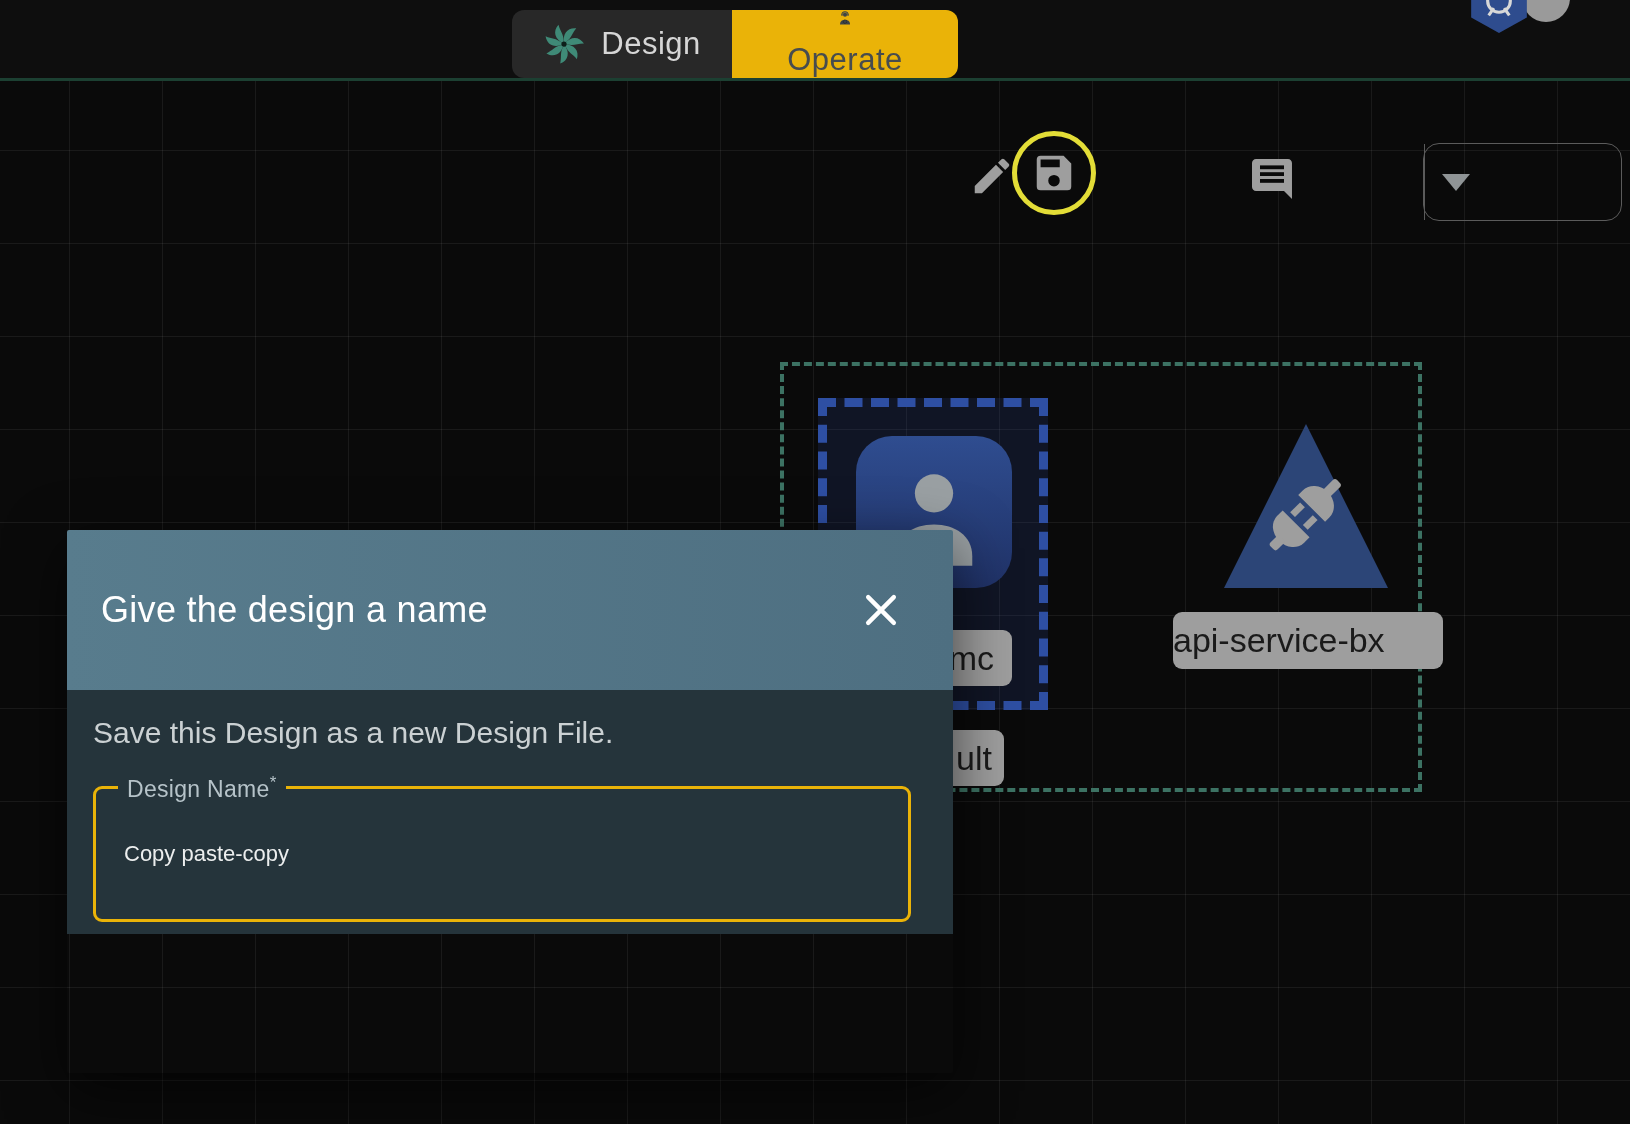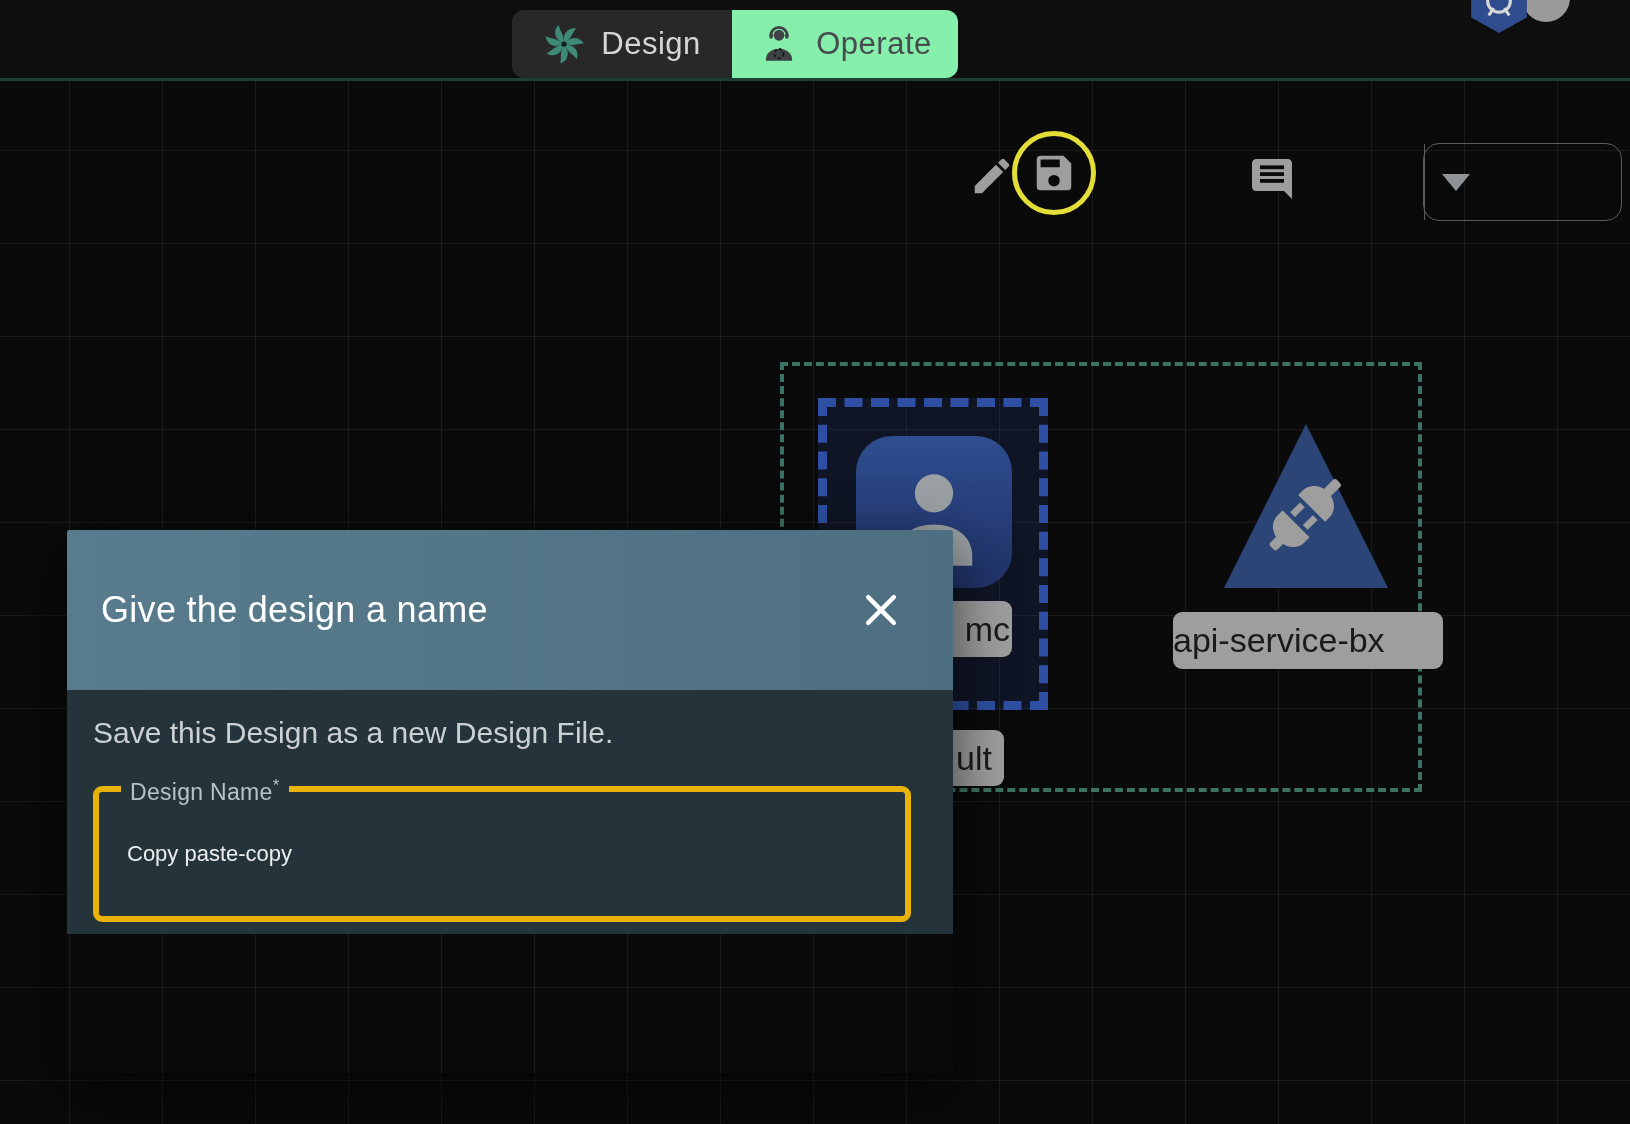--- a/index.html
+++ b/index.html
@@ -6,21 +6,21 @@
   *{box-sizing:border-box;font-family:"Liberation Sans",sans-serif;}
   .stage{position:relative;width:1630px;height:1124px;overflow:hidden;background:#0b0b0b;}
 
   
   .appbar{position:absolute;left:0;top:0;width:1630px;height:81px;background:#0e0e0e;
           border-bottom:3px solid rgba(40,105,80,.55);}
   .tabs{position:absolute;left:512px;top:10px;width:446px;height:68px;border-radius:12px;
         overflow:hidden;display:flex;}
   .tab{display:flex;align-items:center;justify-content:center;gap:16px;height:100%;}
   .tab-design{width:220px;background:#282828;}
-  .tab-operate{width:226px;background:#86efac;}
+  .tab-operate{width:226px;background:#eab308;flex-direction:column;}
   .tab-label{font-size:31px;letter-spacing:.5px;}
   .tab-design .tab-label{color:#d6d6d6;}
   .tab-operate .tab-label{color:#474c4e;}
 
   .k8s-badge{position:absolute;left:1466px;top:-30px;width:66px;height:64px;z-index:2;}
   .ctx-circle{position:absolute;left:1522px;top:-26px;width:48px;height:48px;border-radius:50%;
               background:#9a9a9a;z-index:1;}
 
   
   .canvas{position:absolute;left:0;top:81px;width:1630px;height:1043px;background-color:#0a0a0a;
@@ -53,35 +53,35 @@
   .user-node{position:absolute;left:856px;top:355px;width:156px;height:152px;border-radius:36px;
              background:linear-gradient(180deg,#2f4d90,#203267);display:flex;align-items:center;
              justify-content:center;}
   .tri-node{position:absolute;left:1224px;top:343px;width:0;height:0;
             border-left:82px solid transparent;border-right:82px solid transparent;
             border-bottom:164px solid #2c4577;}
   .tri-plug{position:absolute;left:1258px;top:385px;width:96px;height:96px;}
 
   .chip{position:absolute;height:56px;background:#9e9e9e;border-radius:9px;color:#1a1a1a;
         font-size:34px;display:flex;align-items:center;}
-  .chip-mc{left:898px;top:520px;width:114px;justify-content:flex-end;padding-right:2px;}
+  .chip-mc{left:898px;top:549px;width:114px;justify-content:flex-end;padding-right:18px;}
   .chip-ult{left:876px;top:649px;width:128px;justify-content:flex-end;padding-right:12px;}
   .chip-api{left:1173px;top:531px;width:270px;height:57px;justify-content:flex-start;}
 
   
   .dialog{position:absolute;left:67px;top:530px;width:886px;height:543px;border-radius:2px;
           overflow:hidden;z-index:10;box-shadow:0 18px 60px rgba(0,0,0,.6);}
   .dlg-header{position:relative;height:160px;background:linear-gradient(90deg,#587c8d,#4e6f81);
               display:flex;align-items:center;padding:0 34px;}
   .dlg-title{font-size:36px;color:#ffffff;letter-spacing:.3px;}
   .dlg-close{position:absolute;right:44px;top:52px;width:56px;height:56px;display:flex;
              align-items:center;justify-content:center;cursor:pointer;background:transparent;border:none;}
   .dlg-body{height:244px;background:#25343b;padding:14px 42px 0 26px;}
   .dlg-desc{font-size:30px;color:#cbd1d3;margin-top:12px;}
-  .field{position:relative;margin-top:36px;height:136px;border:6px solid #eab308;border-radius:9px;}
+  .field{position:relative;margin-top:36px;height:136px;border:3px solid #eab308;border-radius:9px;}
   .field-label{position:absolute;top:-16px;left:22px;background:#25343b;padding:0 9px;font-size:23px;
                color:#b6c3c9;letter-spacing:.3px;}
   .field-label sup{font-size:17px;}
   .field-input{width:100%;height:100%;background:transparent;border:none;outline:none;
                padding:0 0 0 28px;font-size:22px;color:#eceeee;}
   .dlg-footer{height:139px;background:linear-gradient(90deg,#56798a,#4e6f81);display:flex;
               align-items:center;justify-content:flex-end;gap:33px;padding-right:33px;}
   .btn-cancel{width:162px;height:78px;border:2px solid #ffffff;border-radius:9px;background:transparent;
               color:#ffffff;font-size:33px;cursor:pointer;}
   .btn-save{width:135px;height:79px;border:none;border-radius:9px;background:#4cb49e;color:#ffffff;

